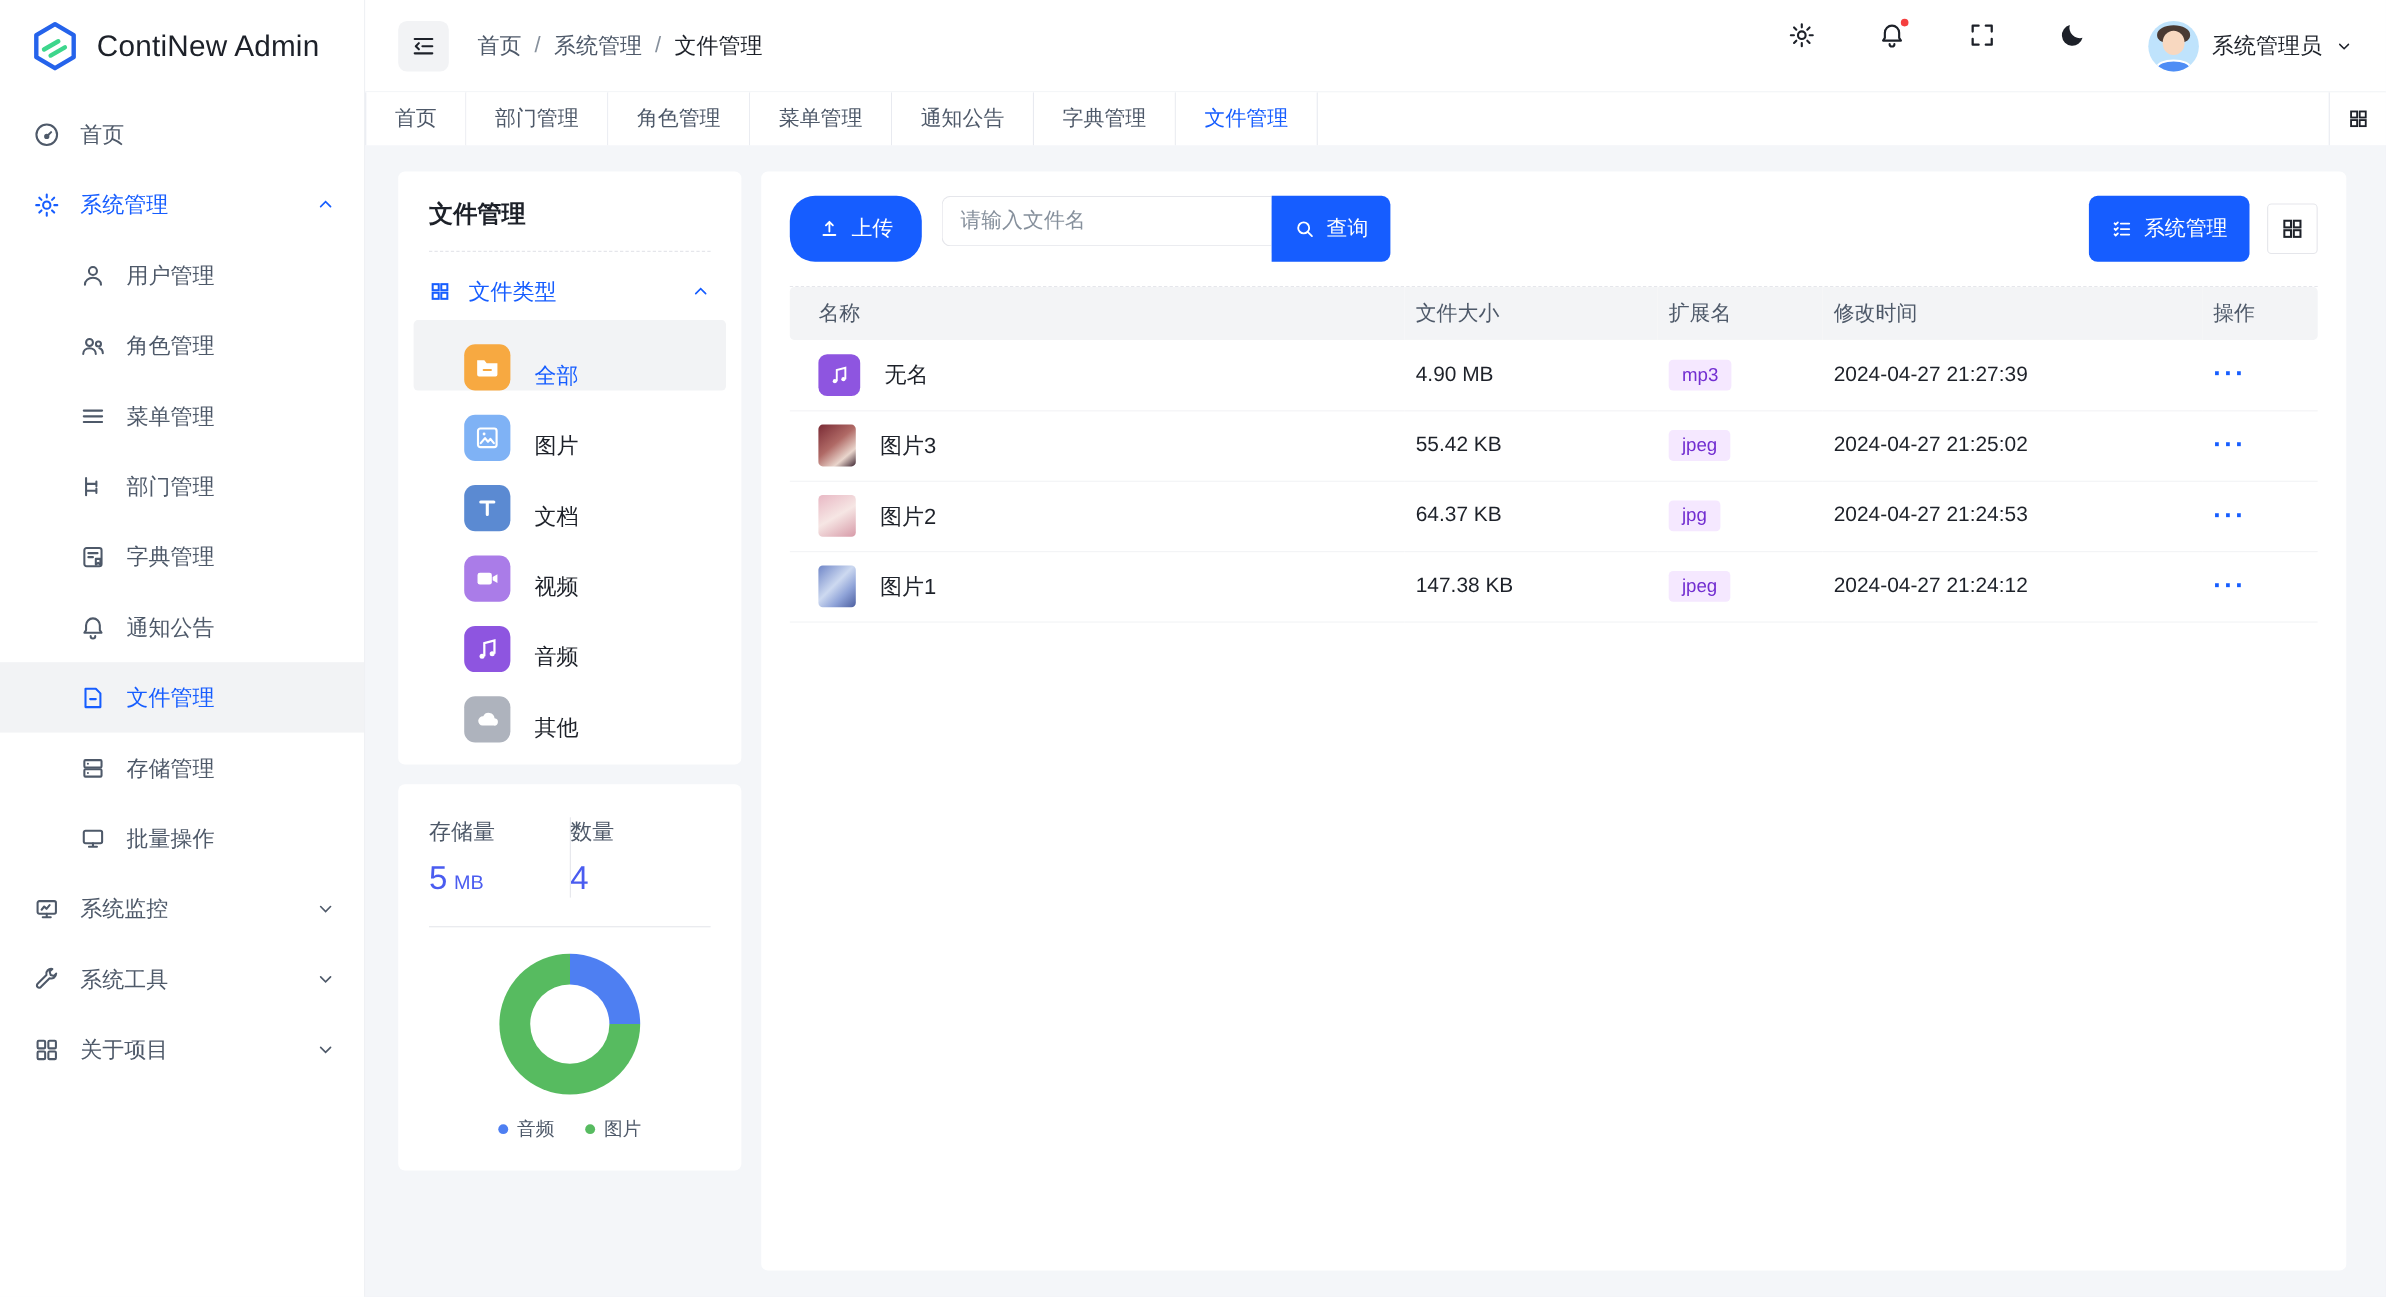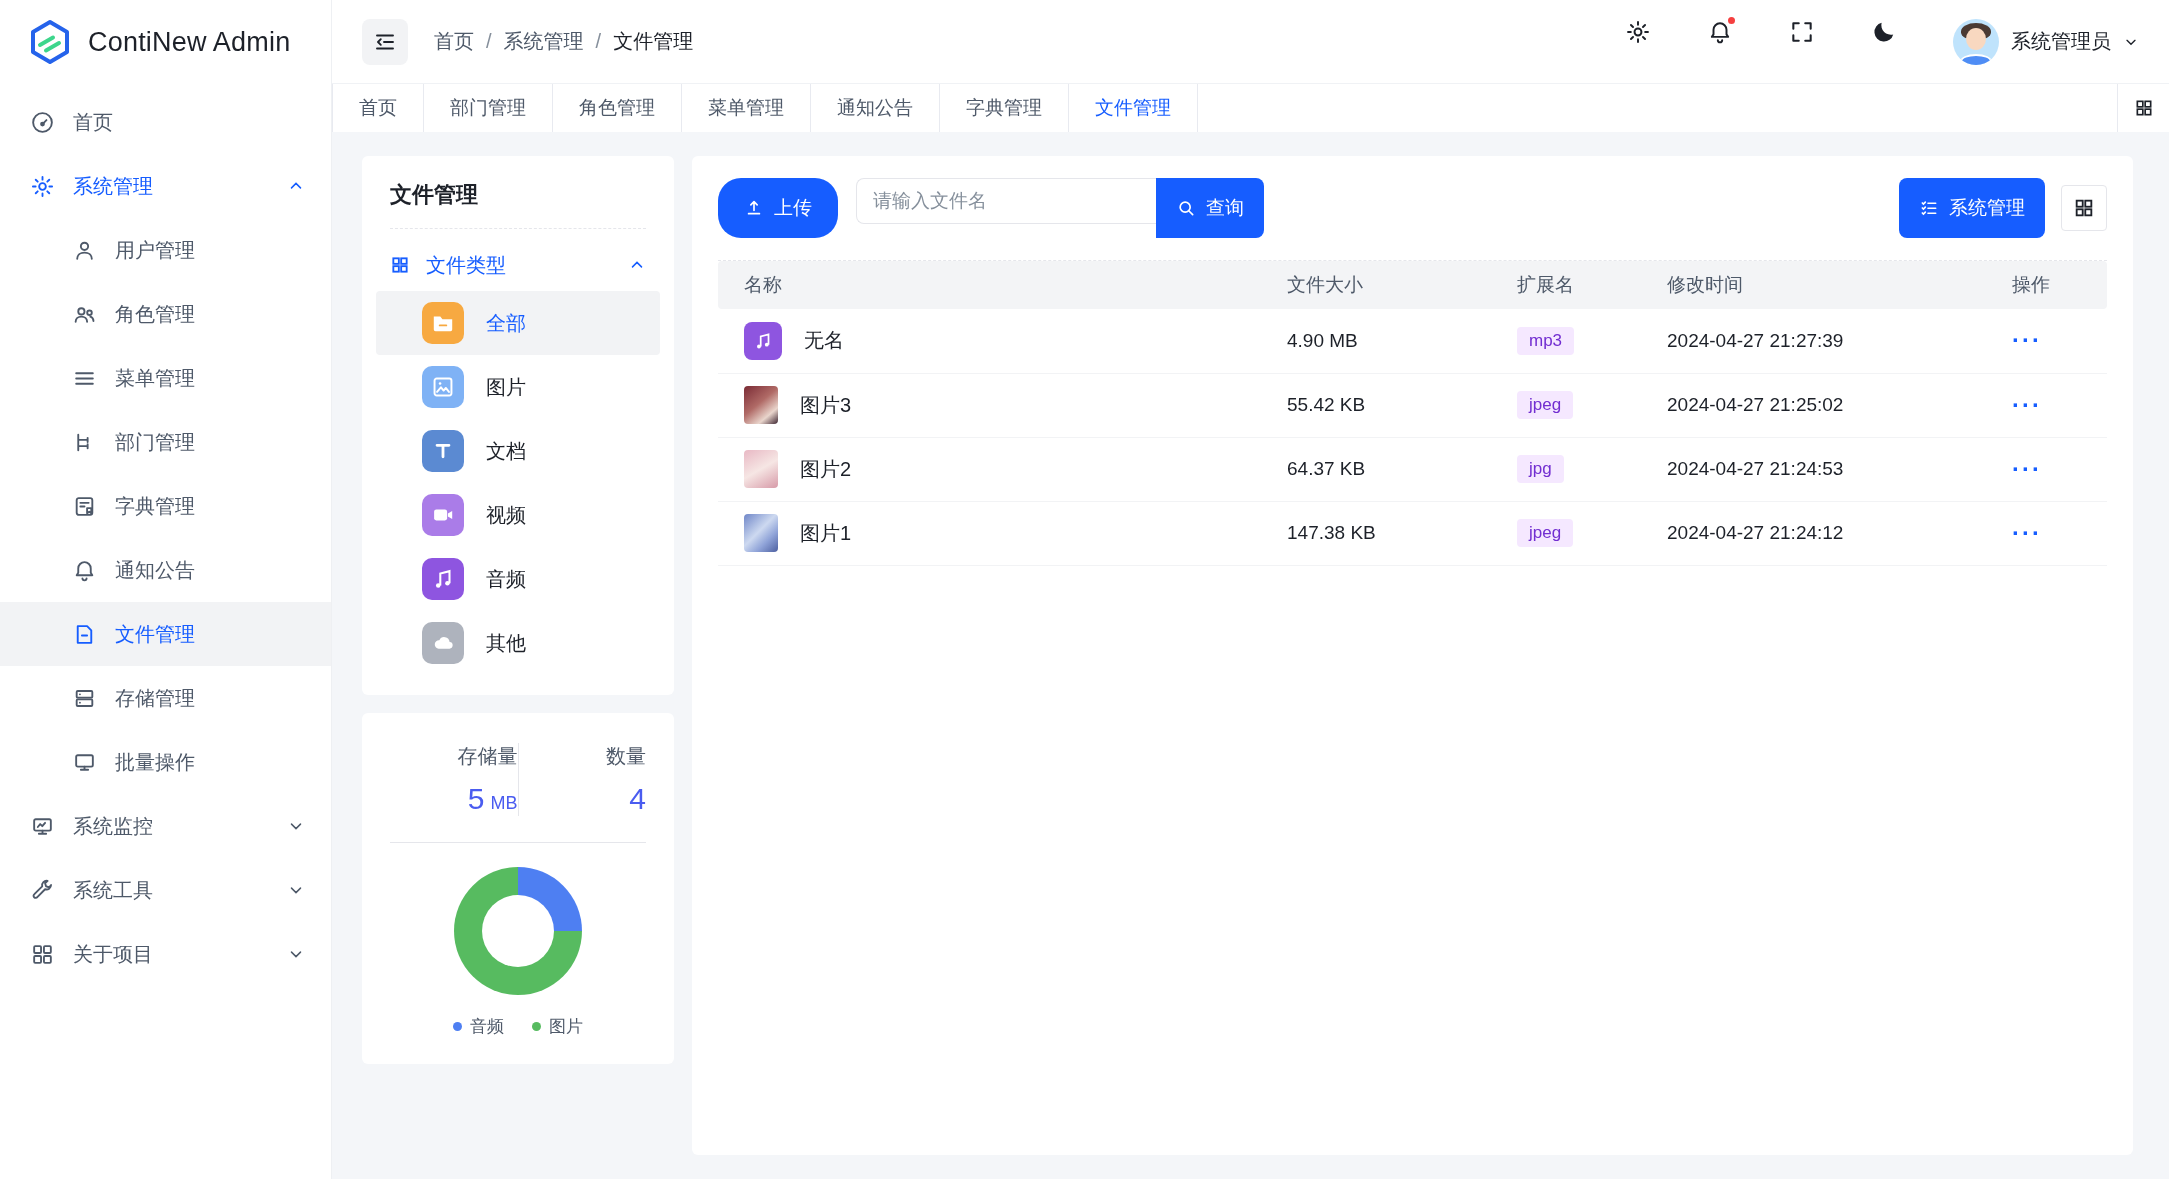--- a/index.html
+++ b/index.html
@@ -54,27 +54,27 @@
   
   .content{flex:1;display:flex;gap:18px;padding:24px 36px 24px 30px;min-height:0}
   .left-col{width:312px;flex-shrink:0;display:flex;flex-direction:column;gap:18px}
   .card{background:#fff;border-radius:6px}
   .panel{padding:24px 28px 20px}
   .panel-title{font-size:22px;font-weight:700}
   .dashed-hr{border:none;border-top:1px dashed var(--line);margin:18px 0 14px}
   .section-row{display:flex;align-items:center;gap:16px;height:44px;color:var(--primary);font-size:20px;cursor:pointer}
   .section-row .grow{flex:1}
   .type-list{margin-top:4px}
-  .type-item{display:flex;align-items:center;gap:22px;height:64px;margin:0 -14px;padding:0 14px 0 46px;border-radius:4px;font-size:20px;color:var(--text-1);cursor:pointer}
+  .type-item{display:flex;align-items:flex-end;gap:22px;height:64px;margin:0 -14px;padding:0 14px 0 46px;border-radius:4px;font-size:20px;color:var(--text-1);cursor:pointer}
   .type-item.active{background:var(--fill-2);color:var(--primary)}
   .type-icon{width:42px;height:42px;border-radius:10px;display:flex;align-items:center;justify-content:center;flex-shrink:0}
 
   .stats-card{padding:30px 28px 26px}
   .stats-row{display:flex;align-items:stretch}
-  .stat{flex:1;text-align:right}
+  .stat{flex:1;text-align:left}
   .stat-label{font-size:20px;color:var(--text-2)}
   .stat-value{margin-top:12px;color:var(--stat-value)}
   .stat-value .num{font-size:30px}
   .stat-value .unit{font-size:18px;margin-left:6px}
   .stat-div{width:1px;background:var(--line)}
   .solid-hr{border:none;border-top:1px solid var(--line);margin:26px 0 24px}
   .donut-wrap{display:flex;justify-content:center}
   .donut{width:128px;height:128px;border-radius:50%;background:conic-gradient(#4e7ff2 0 25%,#57bb60 25% 100%);position:relative}
   .donut::after{content:"";position:absolute;inset:28px;background:#fff;border-radius:50%}
   .legend{display:flex;justify-content:center;gap:28px;margin-top:20px}

